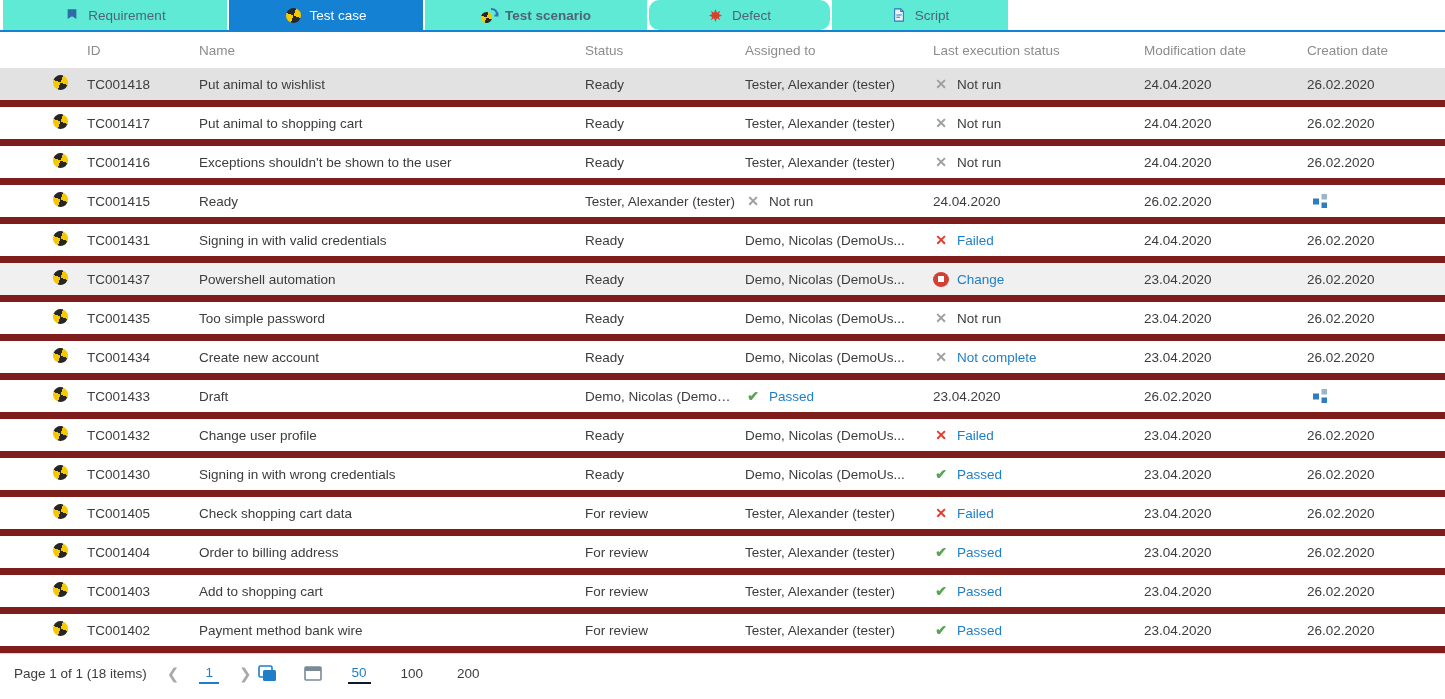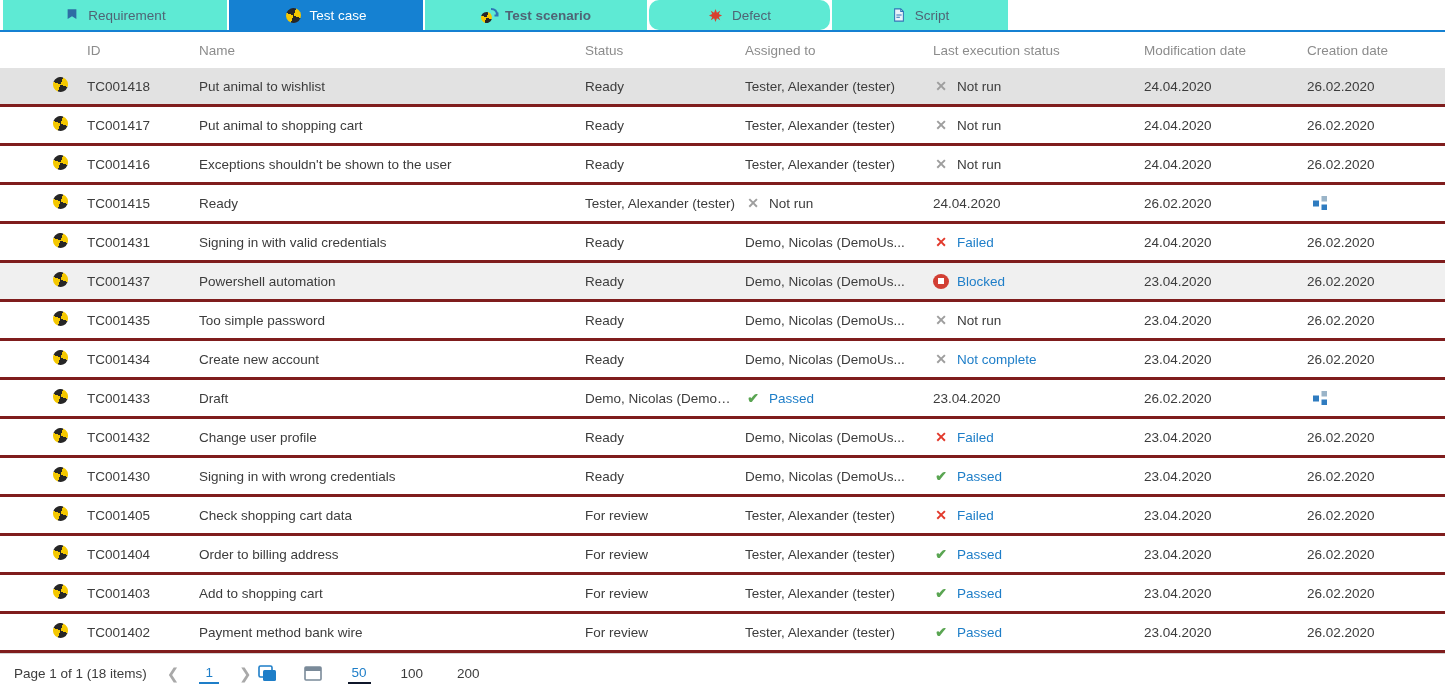--- a/index.html
+++ b/index.html
@@ -26,21 +26,21 @@
     transform:rotate(20deg); }
   .tc-circle.small { width:11px; height:11px; position:absolute; left:0; bottom:0; }
 
   
   .cols { display:grid;
     grid-template-columns:47px 112px 386px 160px 188px 211px 163px 133px 1fr;
     align-items:center;padding-left:40px; }
   .grid-header { height:36px; color:#8c8c8c; font-size:13.5px; background:#fff; }
   .grid-header .cell { cursor:pointer; }
   .grid-body { height:585px; overflow:hidden; }
-  .row { height:39px; background:#fff; border-bottom:3px solid #7f1d1d; cursor:pointer; }
+  .row { height:39px; background:#fff; border-bottom:7px solid #7f1d1d; cursor:pointer; }
   .row.selected { background:#e2e2e2; }
   .row.shaded { background:#f0f0f0; }
   .cell { padding-right:8px; white-space:nowrap; overflow:hidden; text-overflow:ellipsis; }
   .icon-cell { padding-left:13px; }
   .struct-cell { display:flex; justify-content:flex-start; padding-left:6px; }
 
   
   .exec-cell { display:flex; align-items:center; gap:8px; }
   .exec-icon { width:16px; height:16px; display:inline-flex; align-items:center; justify-content:center;
     font-weight:bold; font-size:14px; flex:0 0 16px; }
@@ -251,21 +251,21 @@
   </div>
 
   <div class="row cols shaded">
     <div class="cell icon-cell"><span class="tc-circle"></span></div>
     <div class="cell">TC001437</div>
     <div class="cell">Powershell automation</div>
     <div class="cell">Ready</div>
     <div class="cell">Demo, Nicolas (DemoUs...</div>
     <div class="cell exec-cell">
       <span class="exec-icon blocked"></span>
-      <span class="exec-label link">Blocked</span>
+      <span class="exec-label link">Change</span>
     </div>
     <div class="cell">23.04.2020</div>
     <div class="cell">26.02.2020</div>
     <div class="cell struct-cell">
       <span class="hier">
         <svg width="15" height="15" viewBox="0 0 15 15">
           <rect x="0" y="4.5" width="6" height="6" fill="#2f7cc0"></rect>
           <rect x="8.5" y="0" width="5.5" height="5.5" fill="#9ab4c8"></rect>
           <rect x="8.5" y="8.5" width="5.5" height="5.5" fill="#2f7cc0"></rect>
         </svg>

